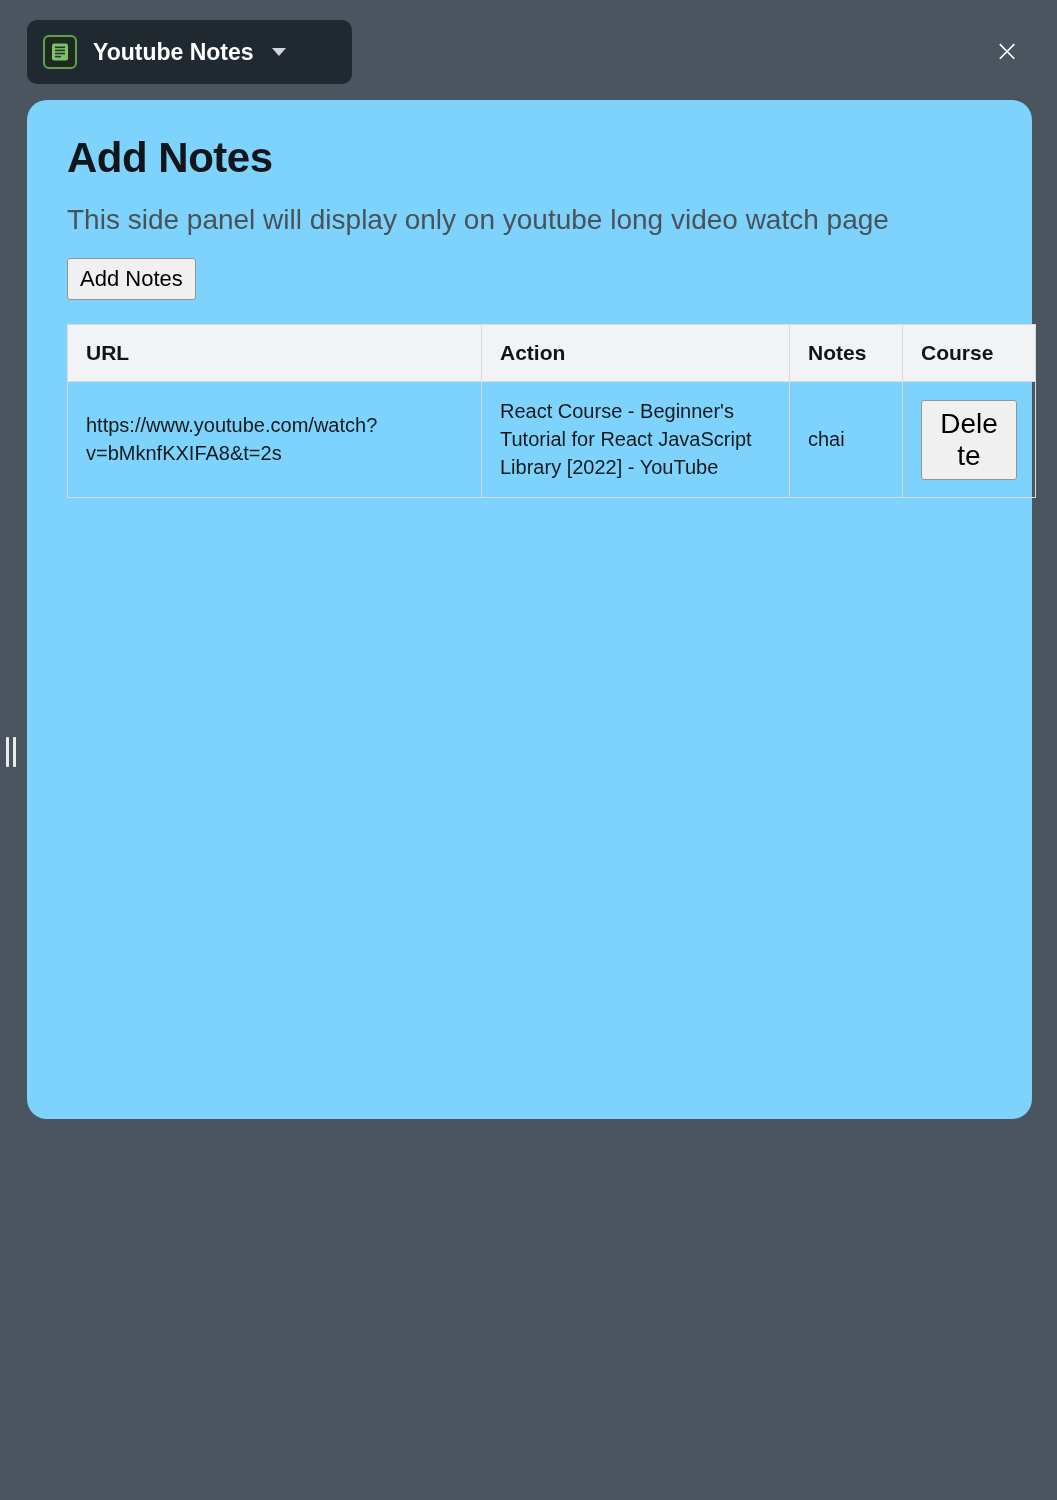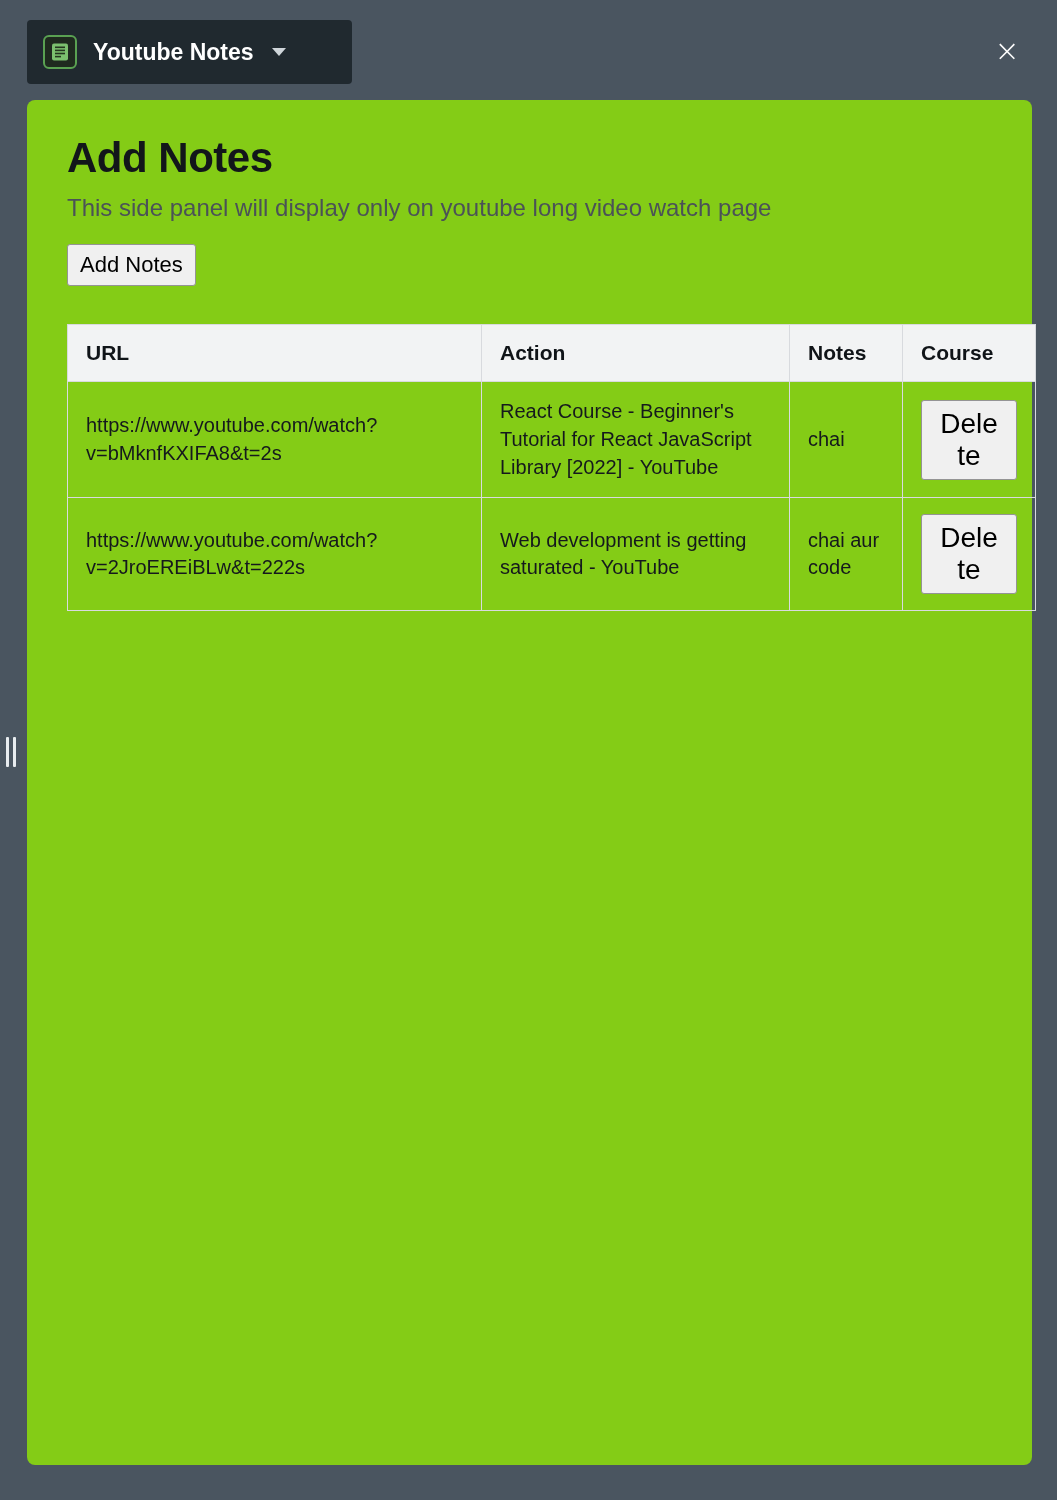--- a/index.html
+++ b/index.html
@@ -20,21 +20,21 @@
   }
 
   
   .ext-header {
     position: absolute;
     top: 20px;
     left: 27px;
     width: 325px;
     height: 64px;
     background: #20292f;
-    border-radius: 4px;
+    border-radius: 10px;
     display: flex;
     align-items: center;
     padding: 0 16px;
   }
   .ext-icon {
     width: 34px;
     height: 34px;
     border-radius: 6px;
     background: #1f2a1f;
     border: 2px solid #5aa152;
@@ -94,35 +94,35 @@
     background: #e8ecef;
     border-radius: 1px;
   }
 
   
   .panel {
     position: absolute;
     left: 27px;
     top: 100px;
     width: 1005px;
-    height: 1365px;
-    background: #84cc16;
-    border-radius: 8px;
+    height: 1019px;
+    background: #7dd3fc;
+    border-radius: 20px;
     padding: 34px 40px 0 40px;
   }
   .panel h1 {
     margin: 0;
     font-size: 42px;
     font-weight: bold;
     color: #12161a;
     letter-spacing: -0.5px;
   }
   .subtitle {
-    margin-top: 12px;
-    font-size: 24px;
+    margin-top: 22px;
+    font-size: 28px;
     color: #4b5257;
   }
 
   .btn-row {
     margin-top: 22px;
     display: flex;
     gap: 8px;
     align-items: stretch;
   }
   .btn {
@@ -133,21 +133,21 @@
     font-size: 22px;
     color: #000;
     cursor: pointer;
     font-family: "Liberation Sans", sans-serif;
     line-height: 1.2;
   }
   .btn.bold { font-weight: bold; }
 
   
   table.notes {
-    margin-top: 38px;
+    margin-top: 24px;
     width: 930px;
     border-collapse: collapse;
     table-layout: fixed;
   }
   table.notes th, table.notes td {
     border: 1px solid #d8dade;
     text-align: left;
     vertical-align: middle;
   }
   table.notes thead th {
@@ -232,25 +232,17 @@
       </thead>
       <tbody>
         <tr>
           <td>https://www.youtube.com/watch?v=bMknfKXIFA8&amp;t=2s</td>
           <td>React Course - Beginner's Tutorial for React JavaScript Library [2022] - YouTube</td>
           <td>chai</td>
           <td class="action-cell">
             <button class="del-btn">Delete</button>
           </td>
         </tr>
-        <tr>
-          <td>https://www.youtube.com/watch?v=2JroEREiBLw&amp;t=222s</td>
-          <td>Web development is getting saturated - YouTube</td>
-          <td>chai aur code</td>
-          <td class="action-cell">
-            <button class="del-btn">Delete</button>
-          </td>
-        </tr>
       </tbody>
     </table>
   </div>
 
 </div>
 
 </body></html>

